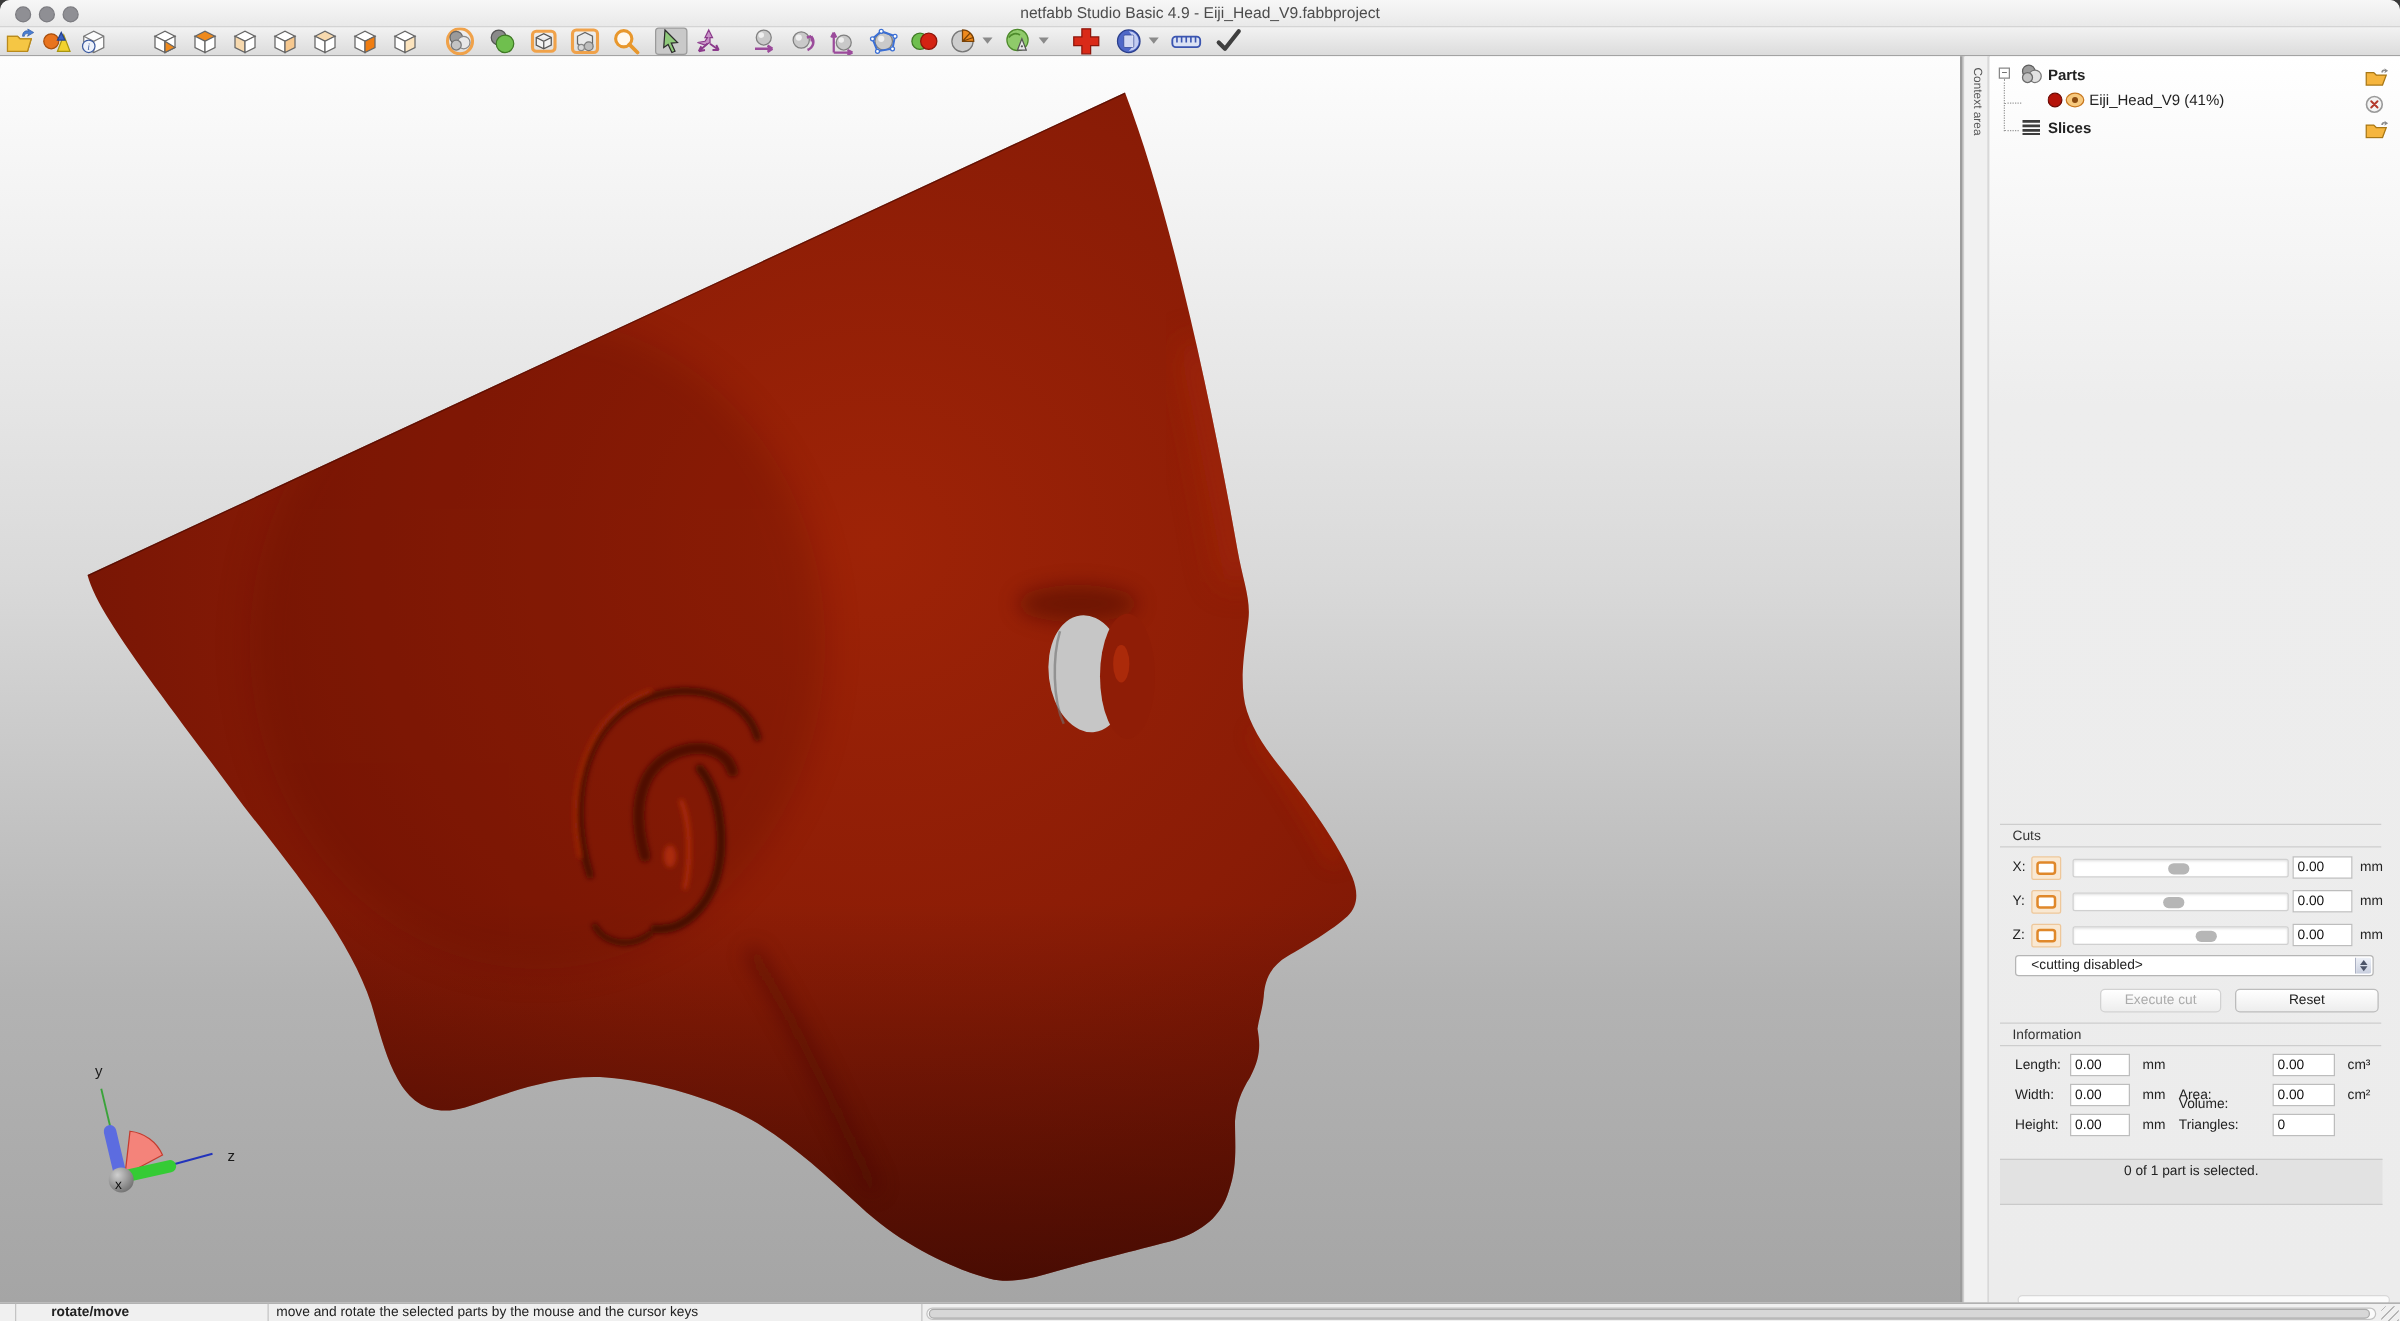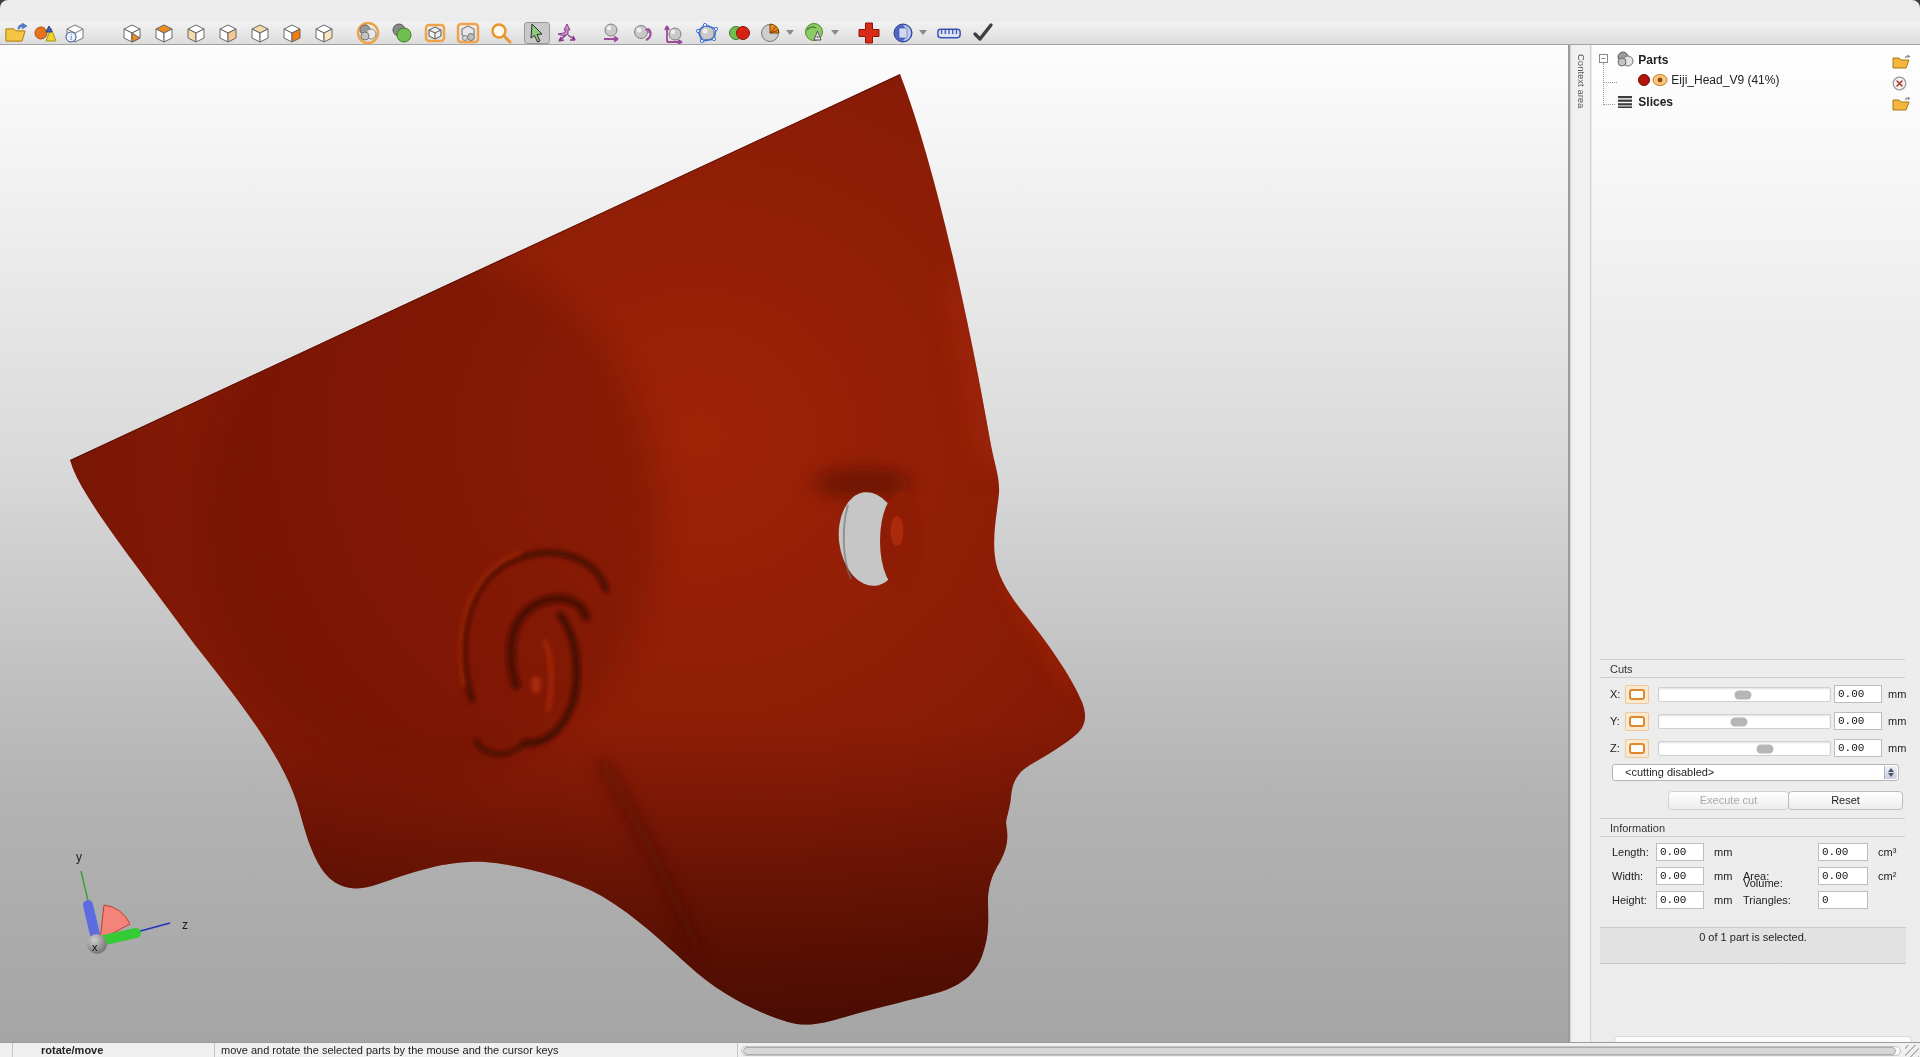--- a/index.html
+++ b/index.html
@@ -41,48 +41,54 @@
   .expander { position:absolute; width:9px; height:9px; border:1px solid #888; background:#fff; font-size:8px; line-height:7px; text-align:center; color:#333; }
   .side-action { position:absolute; left:300px; width:20px; height:16px; }
 
   .sechdr { position:absolute; left:18px; font-size:11px; color:#333; }
   .secline { position:absolute; left:8px; width:305px; border-top:1px solid #cdcdcd; }
   .axis-label { position:absolute; font-size:11px; color:#222; }
   .cutcheck { position:absolute; width:24px; height:19px; background:#f9e8d2; border:1px solid #eec79a; border-radius:2px; }
   .cutcheck i { position:absolute; left:3px; top:3px; width:16px; height:11px; background:#fff; border:2px solid #e0882a; border-radius:3px; display:block; }
   .slider { position:absolute; width:173px; height:15px; background:#fff; border:1px solid #d0d0d0; border-radius:2px; box-shadow:inset 0 1px 2px rgba(0,0,0,.12); }
   .slider .handle { position:absolute; top:50%; transform:translate(-50%,-50%); width:17px; height:9px; background:#b6b6b6; border-radius:5px; }
-  .valbox { position:absolute; width:48px; height:18px; border:1px solid #bdbdbd; background:#fff; font-size:11px; font-family:Liberation Mono, monospace; color:#111; padding:0 3px; }
+  .valbox { position:absolute; width:48px; height:18px; border:1px solid #bdbdbd; background:#fff; font-size:11px; font-family:Liberation Sans, sans-serif; color:#111; padding:0 3px; }
   .unit { position:absolute; font-size:11px; color:#222; }
   #cut-select { position:absolute; left:20px; top:719px; width:287px; height:17px; background:#fff; border:1px solid #b5b5b5; border-radius:3px; font-size:11px; color:#222; line-height:15px; padding-left:12px; }
   #cut-select .stepper { position:absolute; right:1px; top:1px; width:13px; height:13px; background:linear-gradient(#eef1f8,#c8cede); border-left:1px solid #aab0c2; border-radius:0 2px 2px 0; }
   .stepper b { position:absolute; left:3px; width:0; height:0; border-left:3.5px solid transparent; border-right:3.5px solid transparent; }
   .stepper b.up { top:2px; border-bottom:4px solid #4c5468; }
   .stepper b.dn { bottom:2px; border-top:4px solid #4c5468; }
   .pbtn { position:absolute; height:19px; border:1px solid #bcbcbc; border-radius:4px; background:linear-gradient(#ffffff,#ededed); font-size:11px; text-align:center; line-height:17px; }
-  #btn-exec { left:76px; top:746px; width:121px; color:#ababab; border-color:#d2d2d2; }
+  #btn-exec { left:88px; top:746px; width:97px; color:#ababab; border-color:#d2d2d2; }
   #btn-reset { left:196px; top:746px; width:115px; color:#1c1c1c; }
   .ilabel { position:absolute; font-size:11px; color:#222; }
   #sel-bar { position:absolute; left:8px; top:882px; width:306px; height:37px; background:#e2e2e2; border-top:1px solid #cacaca; border-bottom:1px solid #cacaca; font-size:11px; color:#222; text-align:center; line-height:19px; }
   #panel-hscroll { position:absolute; left:22px; top:991px; width:298px; height:8px; background:#fbfbfb; border:1px solid #d8d8d8; border-radius:4px; }
 
   
   #statusbar { position:absolute; left:0; top:1042px; width:1920px; height:15px;
     background:#f0f0f0; border-top:1px solid #9c9c9c; font-size:11px; color:#222; }
   .scell { position:absolute; top:0; height:15px; border-right:1px solid #c4c4c4; line-height:14px; }
   #sb-track { position:absolute; left:741px; top:2.5px; width:1160px; height:10px; background:#fafafa; border:1px solid #c2c2c2; border-radius:5px; }
   #sb-thumb { position:absolute; left:1px; top:0.5px; width:1153px; height:8px; background:#d7d7d7; border:1px solid #ababab; border-radius:4px; }
   #grip { position:absolute; right:1px; top:2px; width:14px; height:12px;
     background:repeating-linear-gradient(135deg, transparent 0 2px, #b5b5b5 2px 3px, transparent 3px 5px); }
 </style>
 </head>
 <body>
 
 <div id="window">
 
+  <div id="titlebar">
+    <span class="traffic" id="tl-close"></span>
+    <span class="traffic" id="tl-min"></span>
+    <span class="traffic" id="tl-zoom"></span>
+    <div id="title-text">netfabb Studio Basic 4.9 - Eiji_Head_V9.fabbproject</div>
+  </div>
 
   <div id="toolbar">
     <span class="tbtn" style="left:3px">
         <svg width="23" height="20" viewBox="0 0 23 20">
           <path d="M1 6 L9 6 L11 8 L20 8 L17 18 L1 18 Z" fill="#f7c козак944" stroke="#b98a1c"></path>
           <path d="M1 6 L9 6 L11 8 L20 8 L17 18 L1 18 Z" fill="#f5c644" stroke="#b98a1c"></path>
           <path d="M13 6 C13 2 16 1 18 2 L17 0 L22 3 L17 6 L18 4 C15.5 3.5 14.5 4.5 14.5 6 Z" fill="#4a7fd4" stroke="#2d56a0" stroke-width=".5"></path>
         </svg>
       </span>
     <span class="tbtn" style="left:32px">

